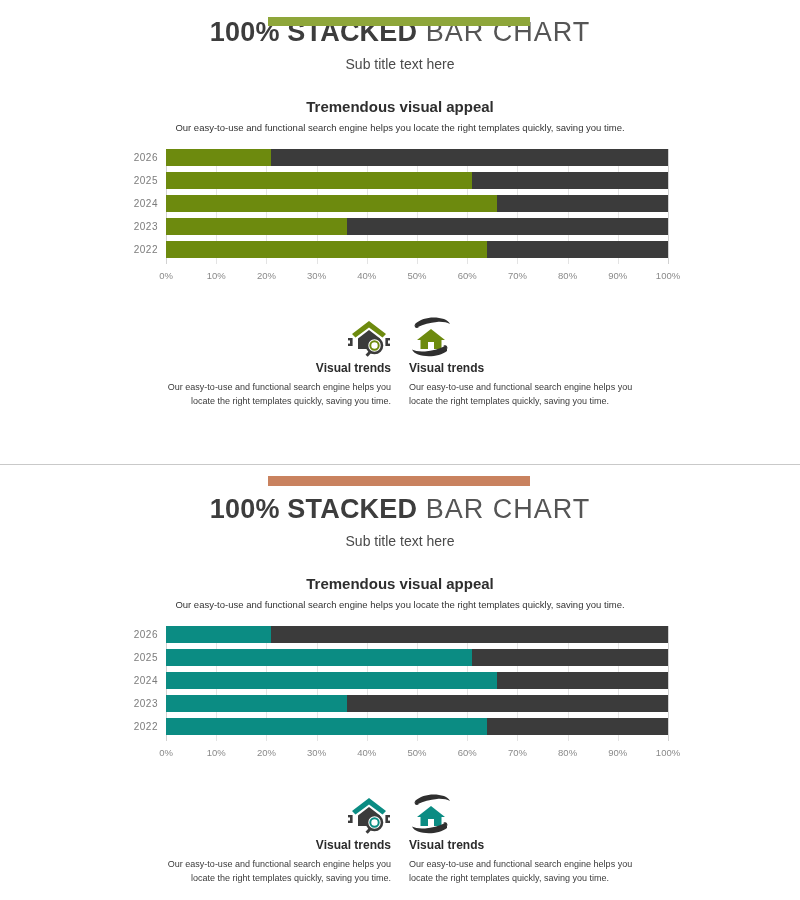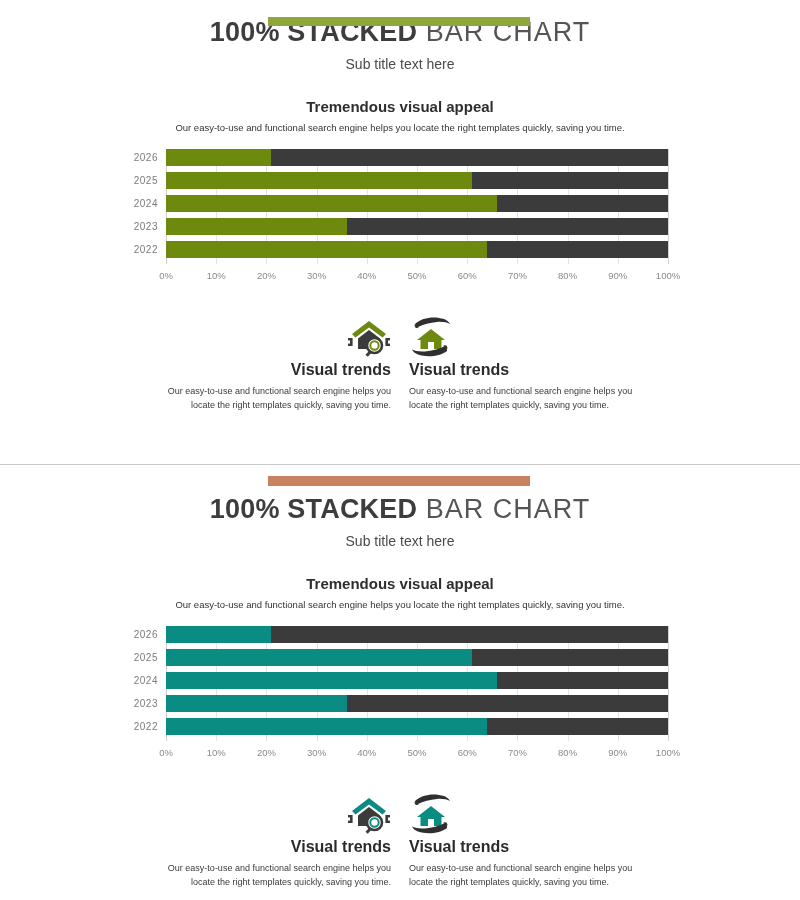--- a/index.html
+++ b/index.html
@@ -155,21 +155,21 @@
   .feature-icon {
     height: 44px;
     display: flex;
     align-items: flex-end;
     margin-bottom: 4px;
   }
   .feature-left .feature-icon { justify-content: flex-end; }
   .feature-right .feature-icon { justify-content: flex-start; }
 
   .feature-title {
-    font-size: 16px;
+    font-size: 12px;
     font-weight: bold;
     color: #2b2b2b;
     margin-bottom: 6px;
   }
   .feature-text {
     font-size: 9px;
     color: #3a3a3a;
     line-height: 1.55;
   }
 </style>

